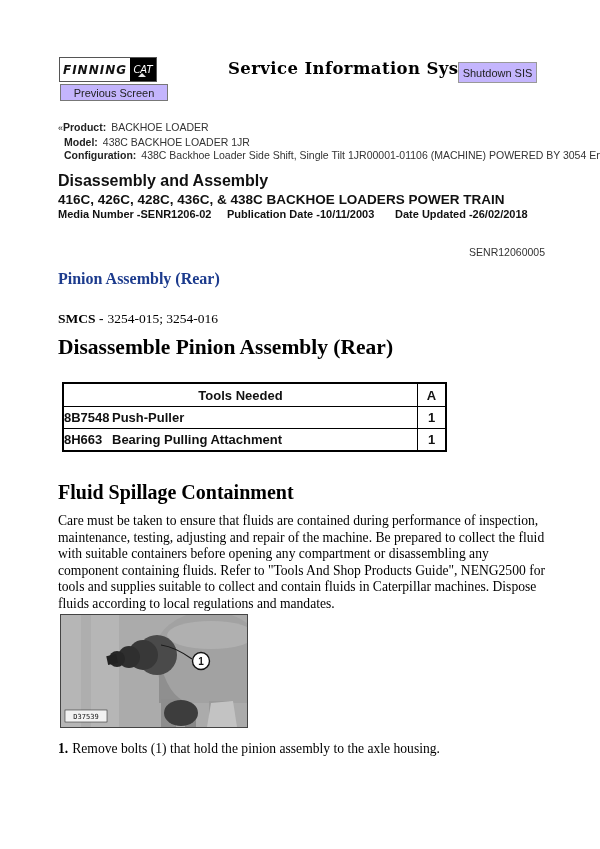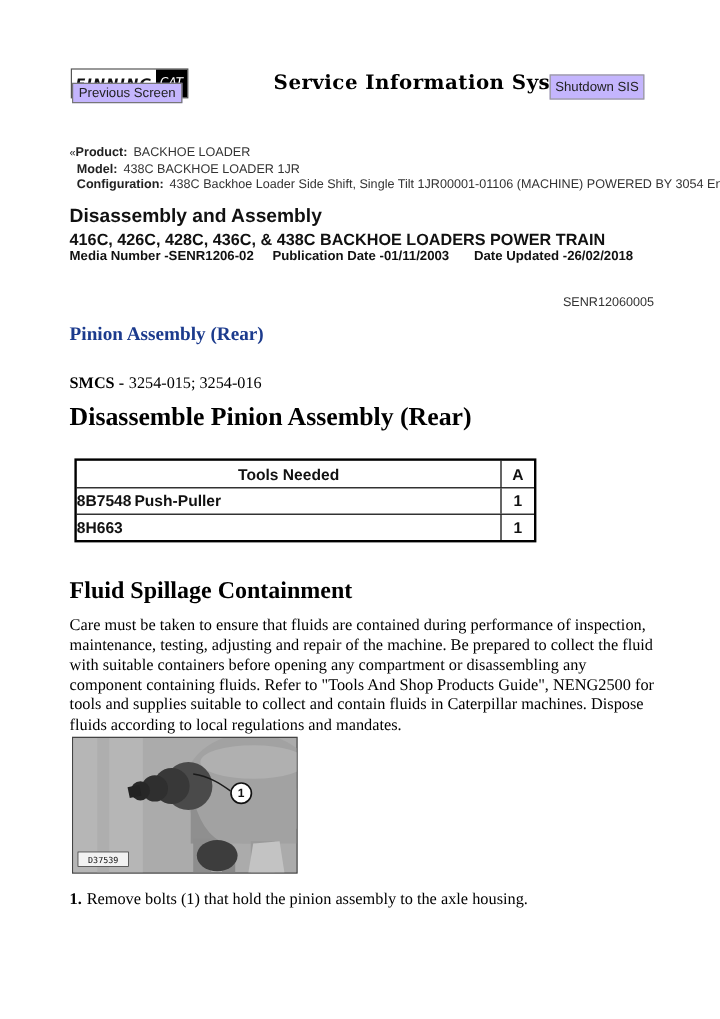--- a/index.html
+++ b/index.html
@@ -27,21 +27,21 @@
   .logo-cat .tri {
     position:absolute; bottom:4px; left:8px; width:0; height:0;
     border-left:4px solid transparent; border-right:4px solid transparent;
     border-bottom:4px solid #fff; opacity:.9;
   }
   .btn {
     position:absolute; background:#c4b5fd; border:1px solid #888;
     display:flex; align-items:center; justify-content:center;
     font-size:11px; color:#222; cursor:pointer;
   }
-  #prev-btn { left:60px; top:69px; width:92px; height:17px; border-color:#777; }
+  #prev-btn { left:60px; top:84px; width:108px; height:17px; border-color:#777; }
   #shutdown-btn { left:458px; top:62px; width:79px; height:21px; border-color:#999; }
   .sis-title {
     position:absolute; left:228px; top:59px;
     font-family:"DejaVu Serif", serif; font-weight:bold; font-size:16.5px;
     letter-spacing:.4px; color:#000;
   }
   
   .prod-block { position:absolute; left:58px; top:121px; font-size:10.5px; color:#333; }
   .prod-row { line-height:13.6px; white-space:nowrap; }
   .prod-row .lbl { font-weight:bold; color:#222; margin-right:5px; }
@@ -120,21 +120,21 @@
     </div>
     <div class="prod-row" style="padding-left:6px;">
       <span class="lbl">Configuration:</span><span class="val">438C Backhoe Loader Side Shift, Single Tilt 1JR00001-01106 (MACHINE) POWERED BY 3054 Engine</span>
     </div>
   </div>
 
   <div class="doc-type">Disassembly and Assembly</div>
   <div class="doc-title">416C, 426C, 428C, 436C, &amp; 438C BACKHOE LOADERS POWER TRAIN</div>
   <div class="media-row">
     <span class="m1">Media Number -SENR1206-02</span>
-    <span class="m2">Publication Date -01/11/2003</span>
+    <span class="m2">Publication Date -10/11/2003</span>
     <span class="m3">Date Updated -26/02/2018</span>
   </div>
   <div class="doc-code">SENR12060005</div>
 
   <div class="h-blue" id="pinion-heading" style="color: rgb(28, 59, 141);">Pinion Assembly (Rear)</div>
   <div class="smcs">
     <span class="lbl">SMCS -</span><span>3254-015; 3254-016</span>
   </div>
   <div class="h-sub">Disassemble Pinion Assembly (Rear)</div>
 
@@ -148,20 +148,21 @@
     <div class="tt-row">
       <div class="tt-main">
         <span class="tt-part">8B7548</span>
         <span class="tt-name">Push-Puller</span>
       </div>
       <div class="tt-qty">1</div>
     </div>
     <div class="tt-row">
       <div class="tt-main">
         <span class="tt-part">8H663</span>
+        <span class="tt-name">Bearing Pulling Attachment</span>
       </div>
       <div class="tt-qty">1</div>
     </div>
   </div>
 
   <div class="h-fluid">Fluid Spillage Containment</div>
   <div class="body-par">Care must be taken to ensure that fluids are contained during performance of inspection, maintenance, testing, adjusting and repair of the machine. Be prepared to collect the fluid with suitable containers before opening any compartment or disassembling any component containing fluids. Refer to "Tools And Shop Products Guide", NENG2500 for tools and supplies suitable to collect and contain fluids in Caterpillar machines. Dispose fluids according to local regulations and mandates.</div>
 
   <div class="figure">
     <svg width="186" height="112" viewBox="0 0 186 112">

